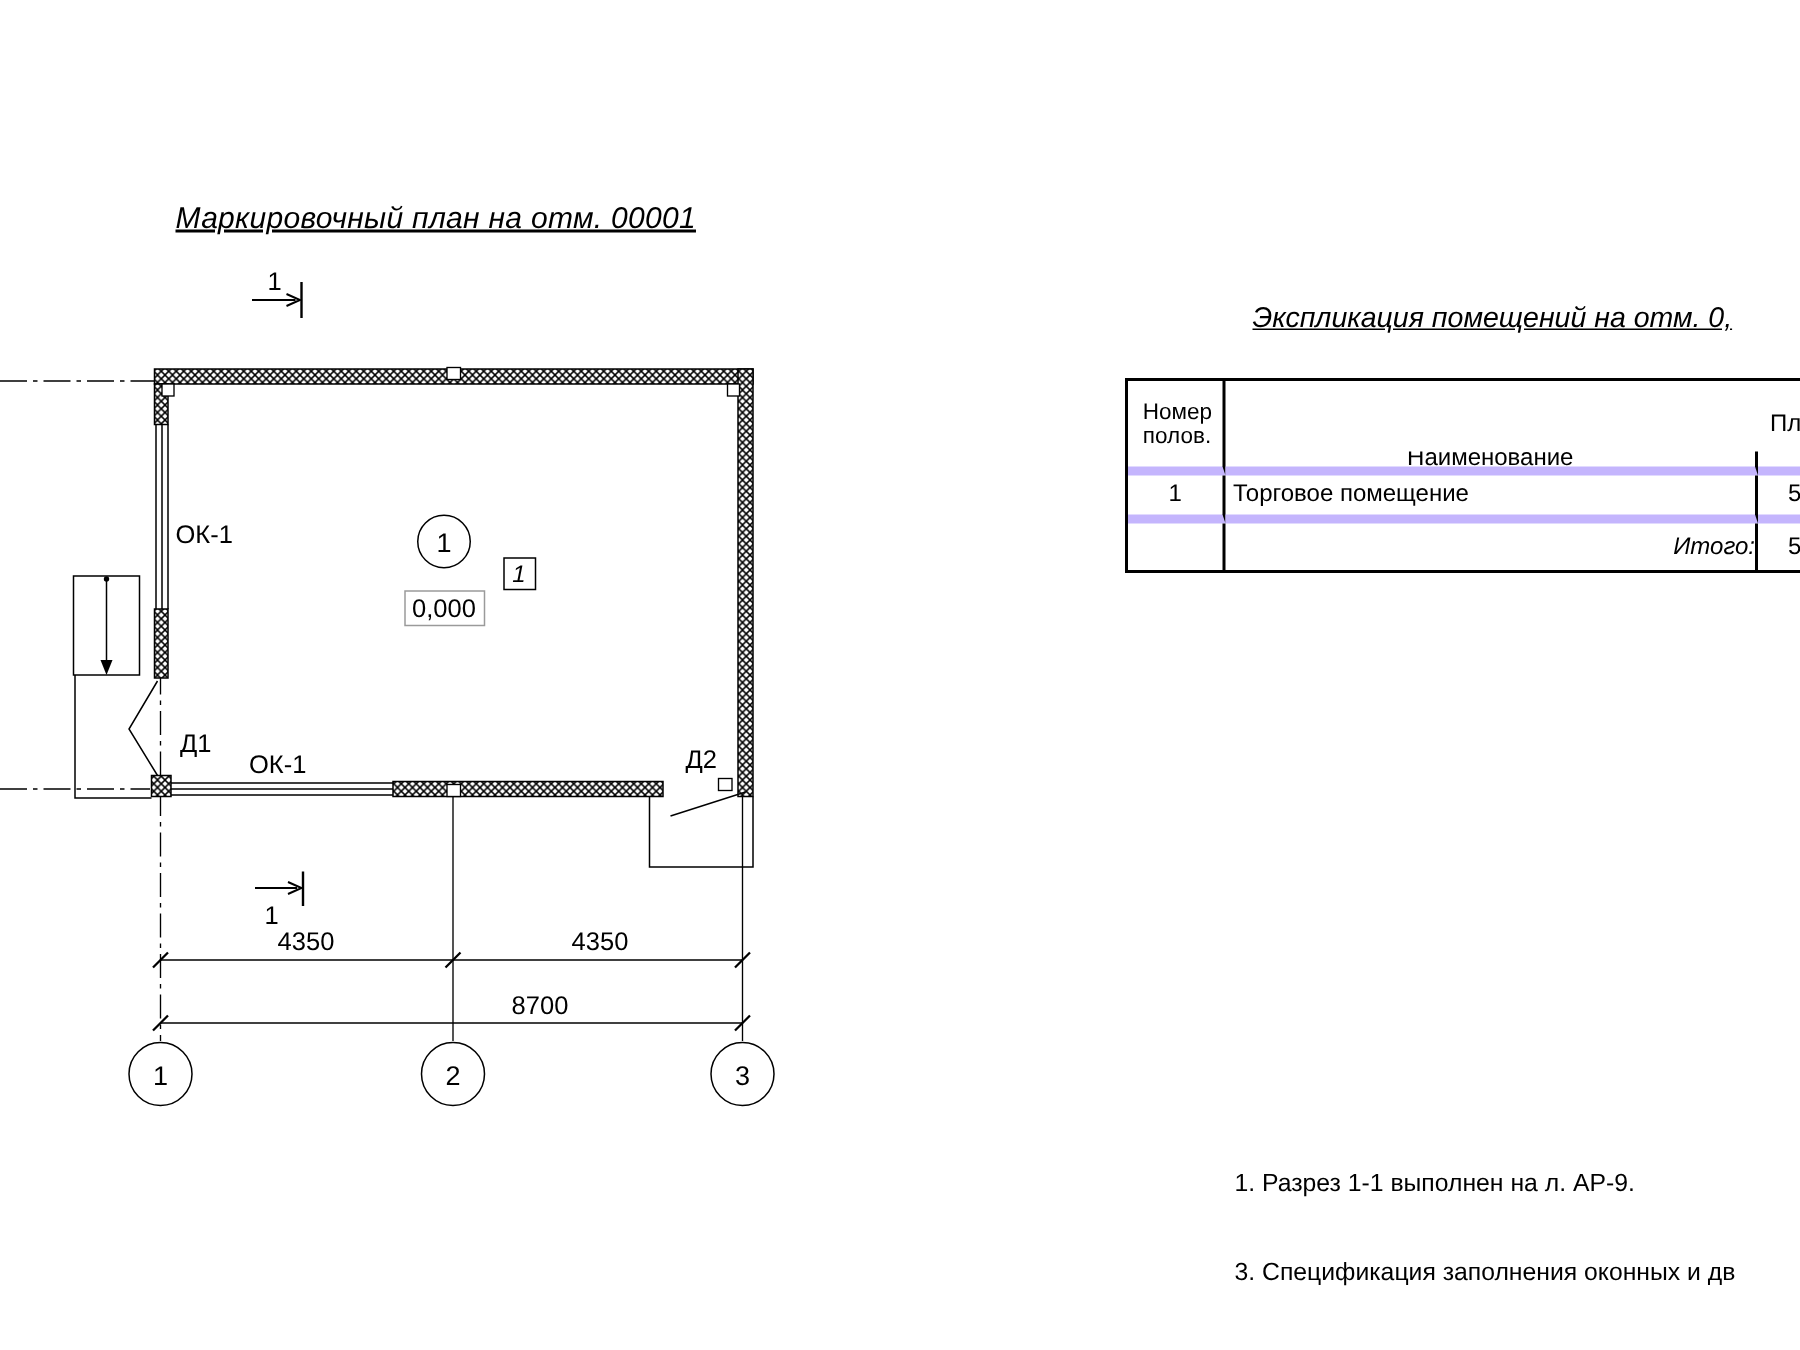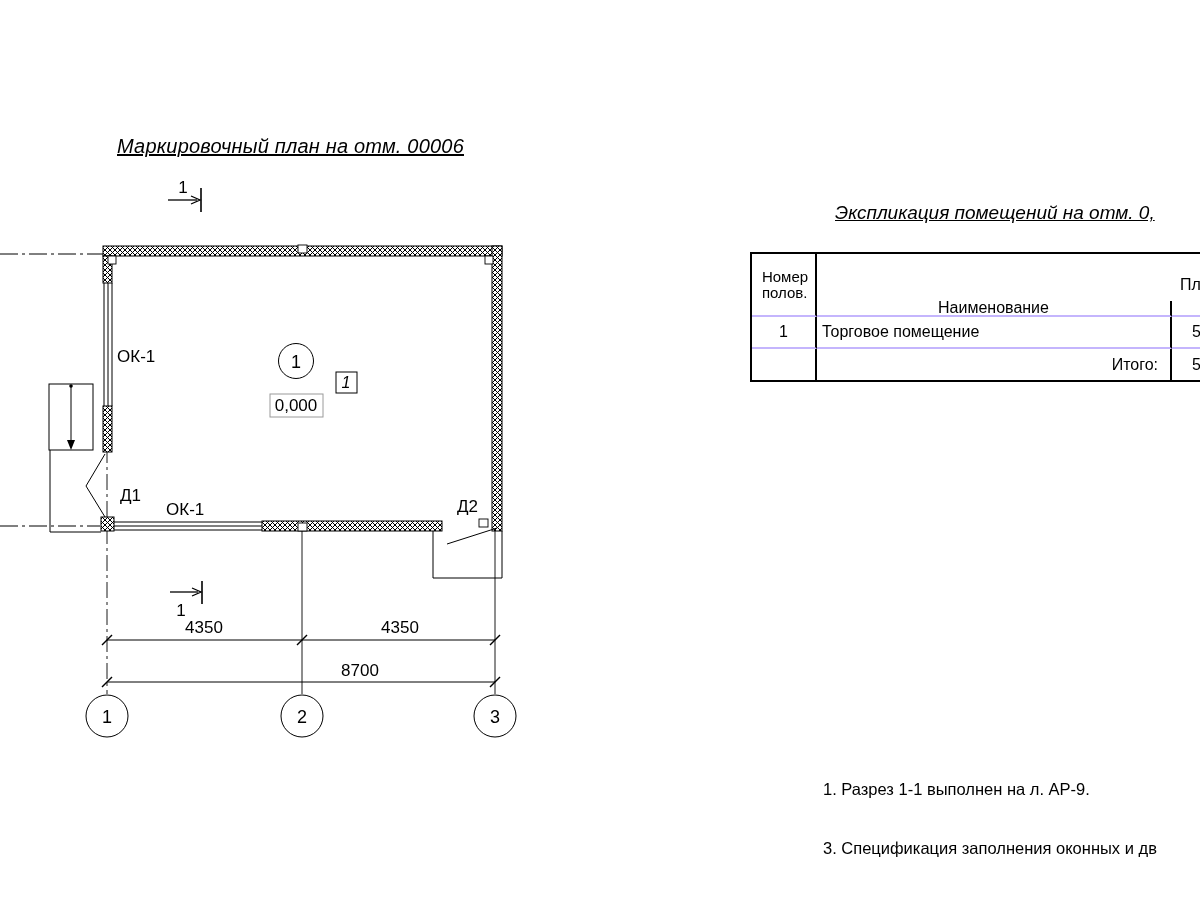--- a/index.html
+++ b/index.html
@@ -9,39 +9,39 @@
   #plan-title { left:117px; top:135px; font-size:20px; font-style:italic;
                 text-decoration:underline; white-space:nowrap; letter-spacing:.2px; }
   #expl-title { left:835px; top:202px; font-size:19px; font-style:italic;
                 text-decoration:underline; white-space:nowrap; }
   svg text { font-family:"Liberation Sans", sans-serif; fill:#000; }
 
   
   #expl-table { left:750px; top:252px; width:565px;
                 display:grid; grid-template-columns:65px 355px 145px;
                 grid-template-rows:63px 32px 31px; border:2px solid #000; }
-  #expl-table .cell { border-right:2px solid #000; border-bottom:2px solid #c4b5fd;
+  #expl-table .cell { border-right:2px solid #000; border-bottom:6px solid #c4b5fd;
                       display:flex; align-items:center; font-size:16px; overflow:hidden; }
   #expl-table .cell.lastrow { border-bottom:none; }
   #expl-table .cell.lastcol { border-right:none; }
   .c-num { justify-content:center; }
   .h-num { font-size:15px !important; line-height:16px; padding-left:3px; }
   .h-name { justify-content:center;margin-top:47px; }
   .h-area { padding-left:8px; }
   .c-name { padding-left:5px; }
-  .c-total { justify-content:flex-end; padding-right:12px; }
+  .c-total { justify-content:flex-end; padding-right:0; font-style:italic; }
   .c-area { padding-left:20px; }
 
   
   #notes { left:823px; top:741px; font-size:16.5px; line-height:19.5px; white-space:pre; }
 </style>
 </head>
 <body>
 
-<div class="abs" id="plan-title">Маркировочный план на отм. 00006</div>
+<div class="abs" id="plan-title">Маркировочный план на отм. 00001</div>
 
 <svg class="abs" style="left:0;top:120px" width="700" height="640" viewBox="0 120 700 640">
   <defs>
     <pattern id="hatch" width="5" height="5" patternUnits="userSpaceOnUse">
       <rect width="5" height="5" fill="#fff"></rect>
       <path d="M0,0 L5,5 M5,0 L0,5" stroke="#000" stroke-width="1"></path>
     </pattern>
   </defs>
 
   <g stroke="#000" stroke-width="1">

